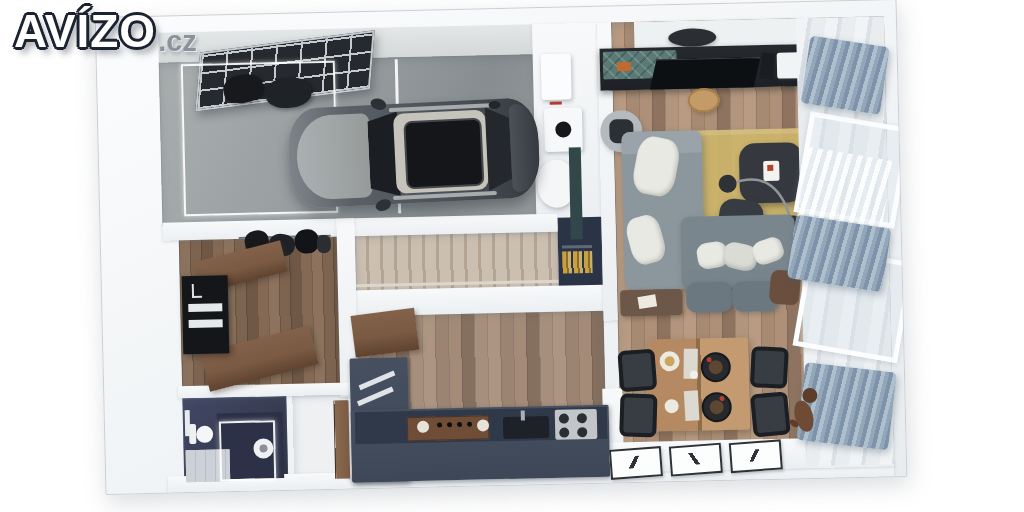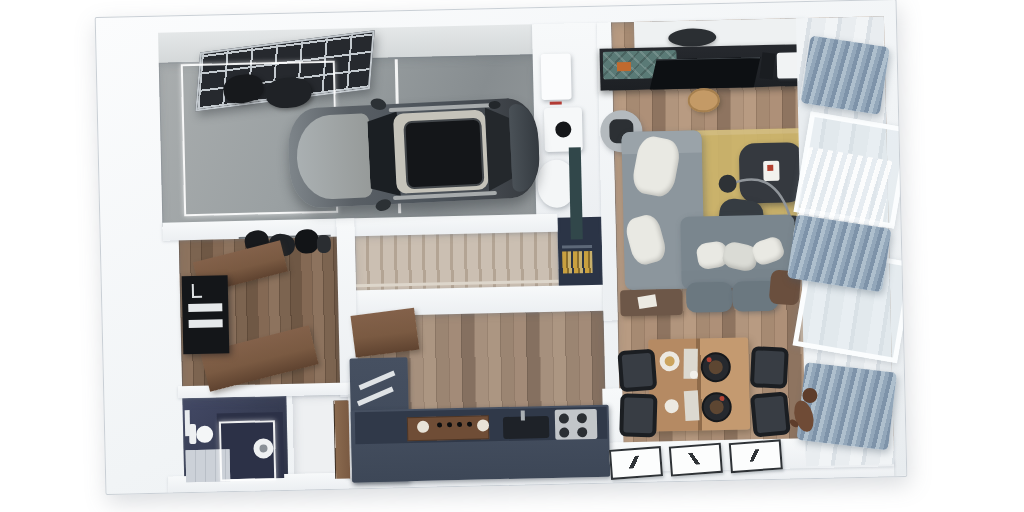--- a/index.html
+++ b/index.html
@@ -242,13 +242,16 @@
     </div>
     <div class="a frame" style="left:564px;top:440px;width:48px;height:26px;transform:rotate(-3deg)">
       <div class="a" style="left:12px;top:6px;width:22px;height:12px;background:linear-gradient(60deg,rgba(0,0,0,0) 40%,#2f3337 40% 55%,rgba(0,0,0,0) 55%)"></div>
     </div>
     <div class="a frame" style="left:624px;top:438px;width:48px;height:26px;transform:rotate(-3deg)">
       <div class="a" style="left:12px;top:6px;width:22px;height:12px;background:linear-gradient(120deg,rgba(0,0,0,0) 42%,#2f3337 42% 56%,rgba(0,0,0,0) 56%)"></div>
     </div>
 
   </div>
 
+  <div class="logo">
+    <span class="logo-main">AVÍZO</span><span class="logo-suffix">.cz</span>
+  </div>
 </div>
 
 </body></html>

